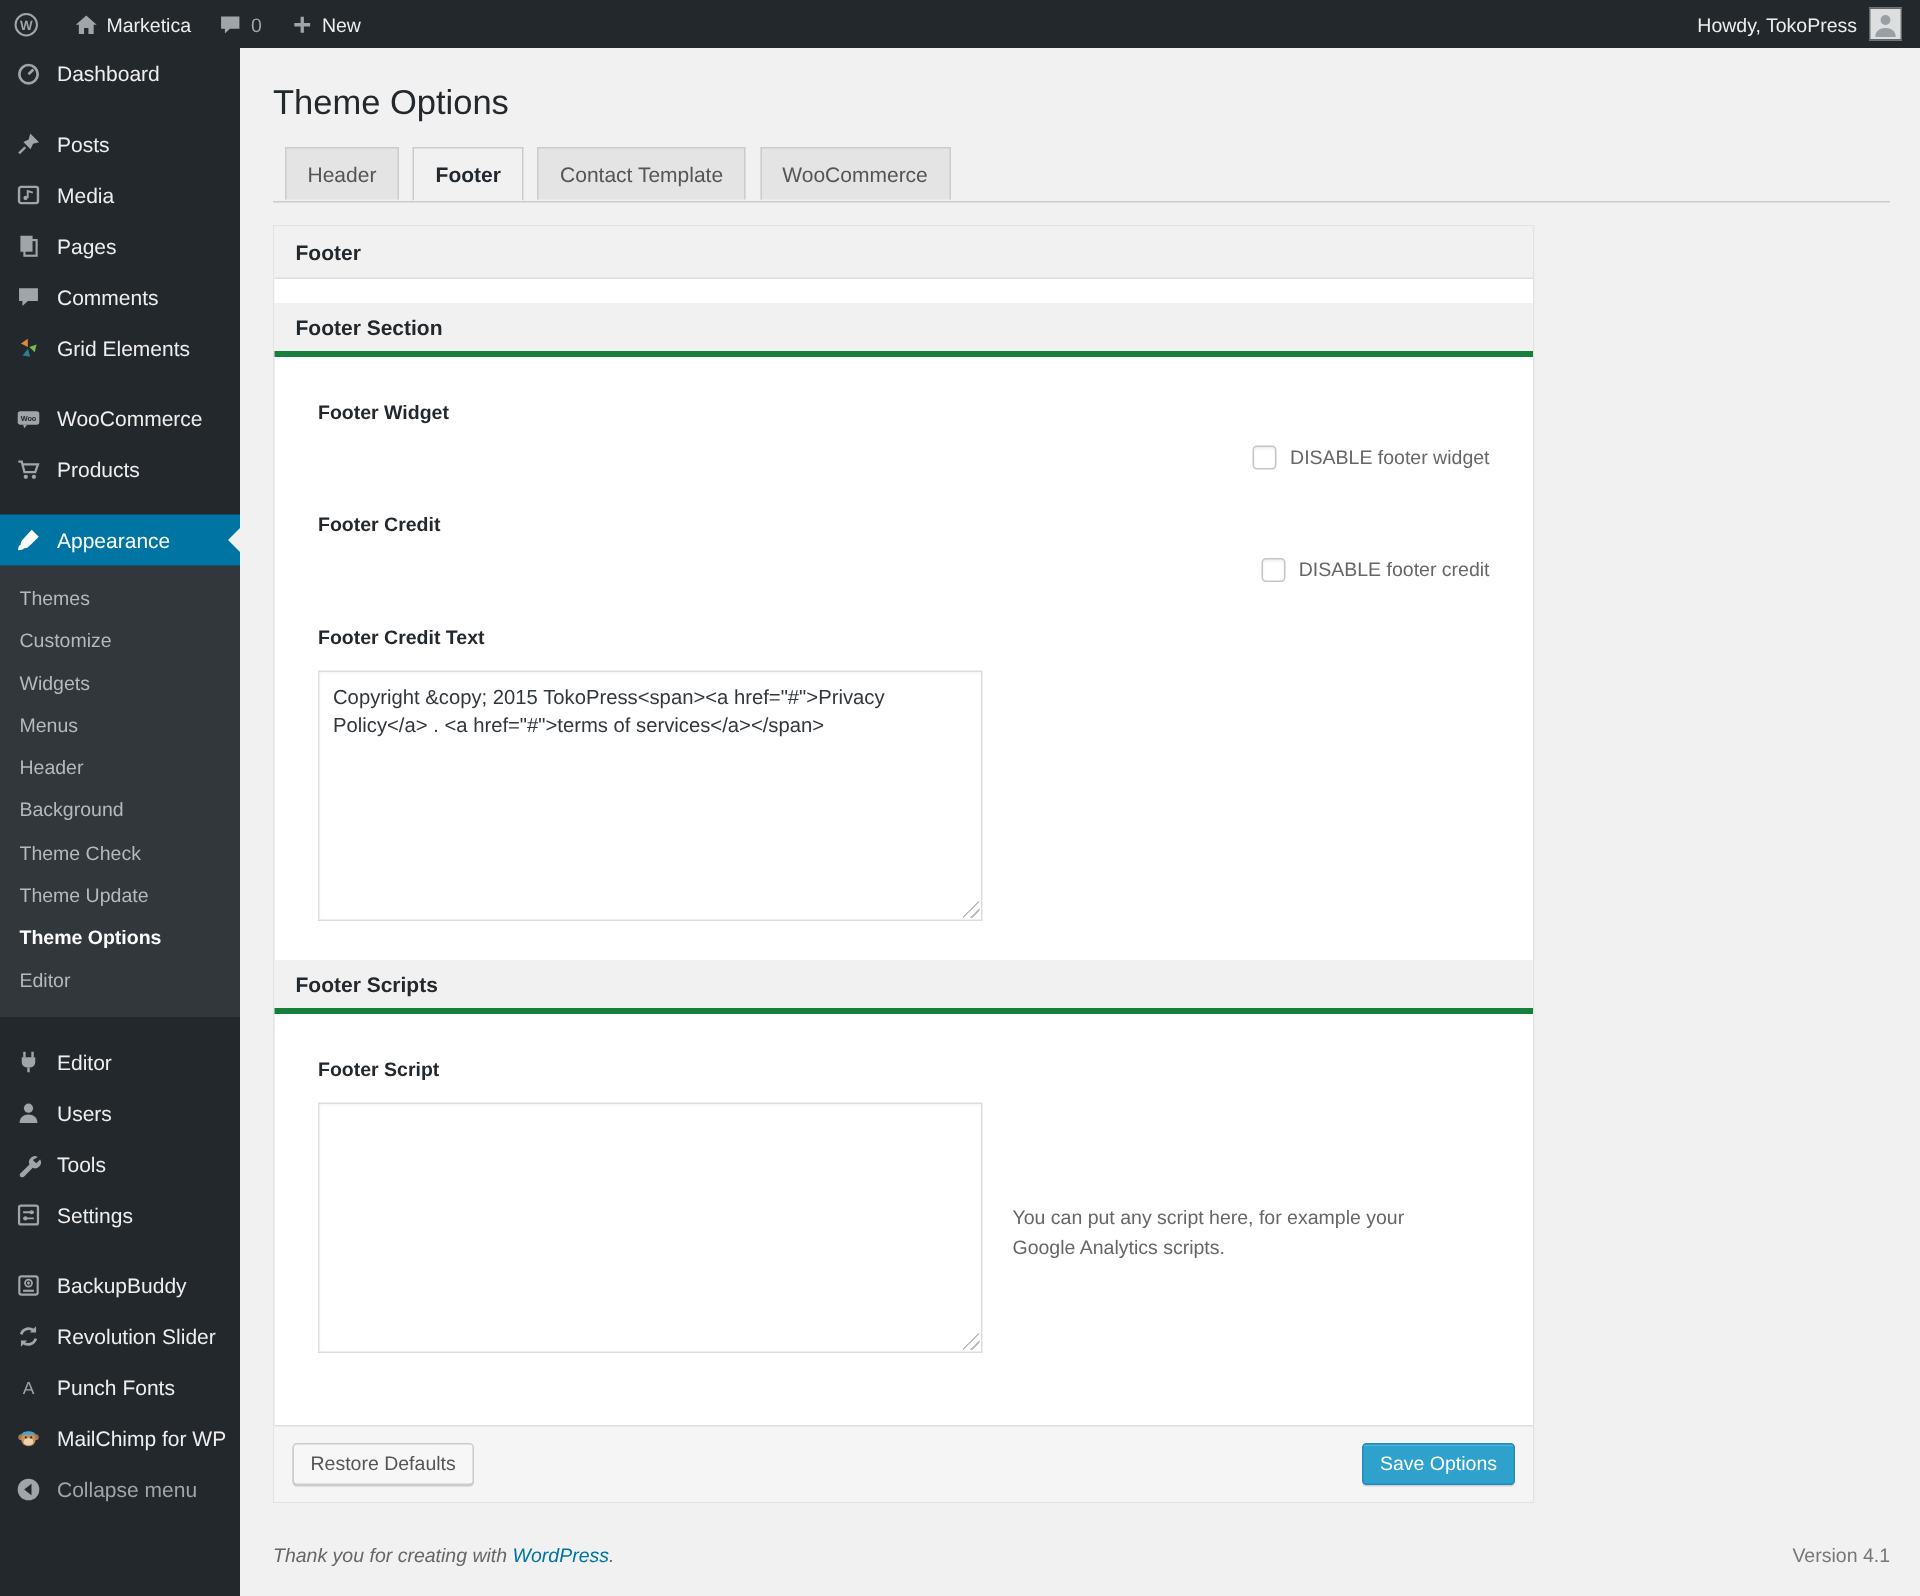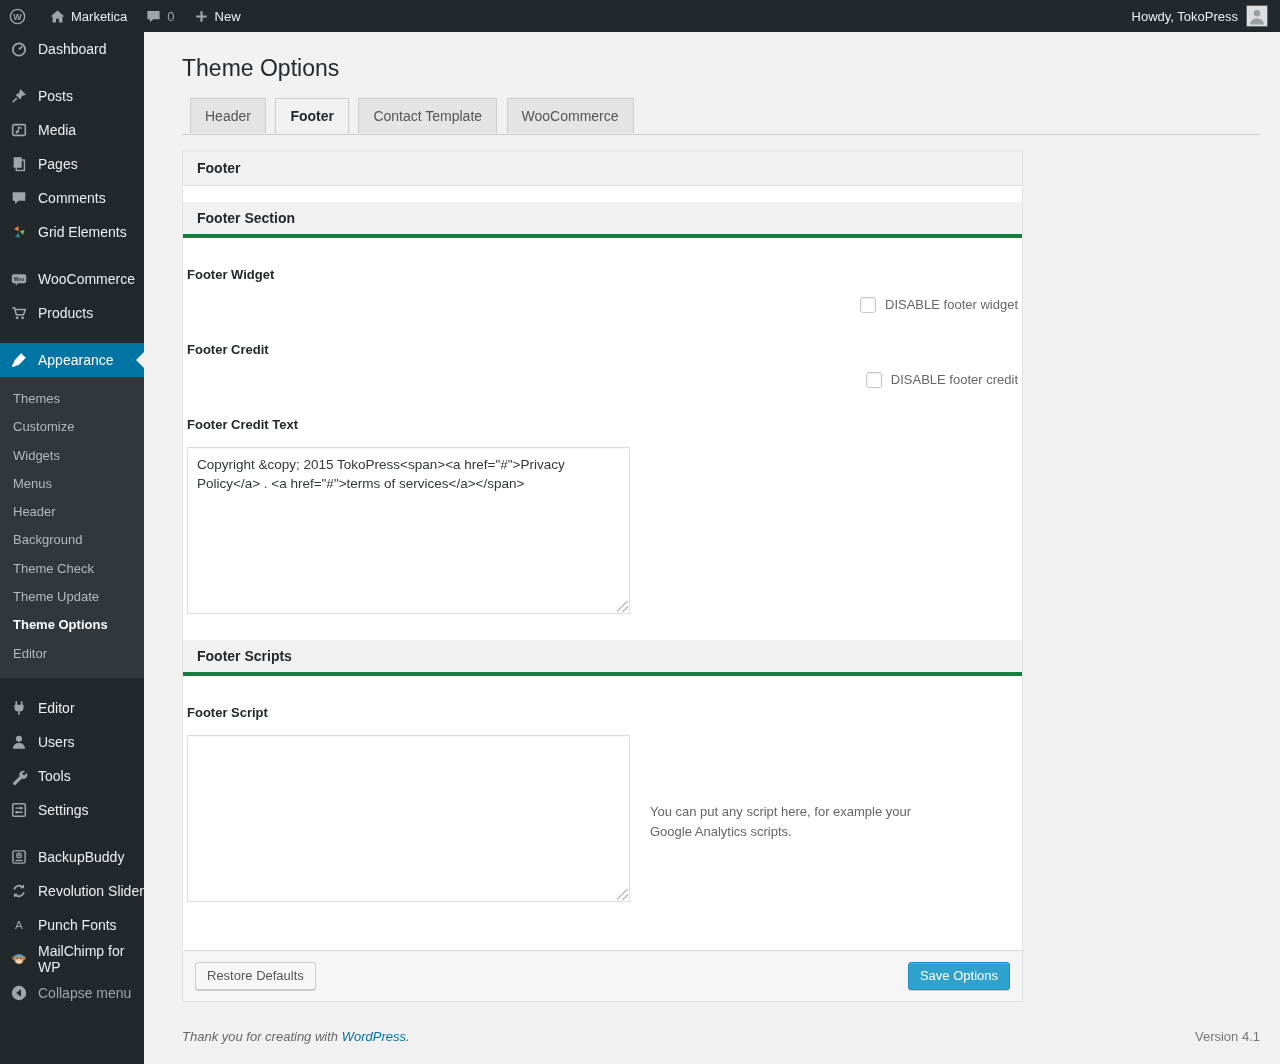--- a/index.html
+++ b/index.html
@@ -21,21 +21,21 @@
   .ab-item .ab-icon { display:flex; align-items:center; margin-right:5px; color:#a0a5aa; }
   .ab-item svg { width:17px; height:17px; }
   .ab-count { color:#a0a5aa; }
   .ab-right { margin-left:auto; display:flex; align-items:center; padding-right:12px; }
   .ab-howdy { margin-right:8px; color:#eee; }
   .avatar { width:22px; height:22px; background:#d8dadc; overflow:hidden; border:1px solid #666; }
   .avatar svg { width:100%; height:100%; display:block; }
 
   
   .sidebar {
-    position:absolute; top:32px; left:0; width:144px; height:1032px;
+    position:absolute; top:32px; left:0; width:160px; height:1032px;
     background:#23282d; color:#eee; font-size:14px;
   }
   .menu-item {
     display:flex; align-items:center; height:34px; padding-left:9px;
     cursor:pointer; position:relative; color:#eee;
   }
   .menu-item.sep { margin-top:13px; }
   .mi-icon { width:20px; height:20px; margin-right:9px; color:#a0a5aa; display:flex; align-items:center; justify-content:center; flex:none; }
   .mi-icon svg { width:18px; height:18px; display:block; }
   .menu-item.current { background:#0074a2; color:#fff; }
@@ -68,21 +68,21 @@
   .panel { width:841px; margin-top:15px; background:#fff; border:1px solid #e2e2e2; }
   .panel-title {
     background:#f1f1f1; border-bottom:1px solid #ddd;
     padding:9px 14px; font-size:14px; font-weight:bold; color:#23282d;
   }
   .panel-gap { height:16px; background:#fff; }
   .section-bar {
     background:#f1f1f1; padding:8px 14px; font-size:14px; font-weight:bold; color:#23282d;
     border-bottom:4px solid #15803d;
   }
-  .section-body { padding:0 4px 26px; }
+  .section-body { padding:0 29px 26px; }
   .field-label { font-size:13px; font-weight:bold; color:#23282d; margin:29px 0 15px; }
   .check-row { display:flex; align-items:center; font-size:13px; color:#666;justify-content:flex-end; }
   .check-row input[type=checkbox] {
     appearance:none; -webkit-appearance:none; width:16px; height:16px; margin:0 9px 0 1px;
     border:1px solid #c5c5c5; border-radius:3px; background:#fff;
     box-shadow:inset 0 1px 2px rgba(0,0,0,.08); cursor:pointer;
   }
   .ta-wrap { position:relative; width:443px; }
   textarea {
     display:block; width:443px; height:167px; resize:none;

